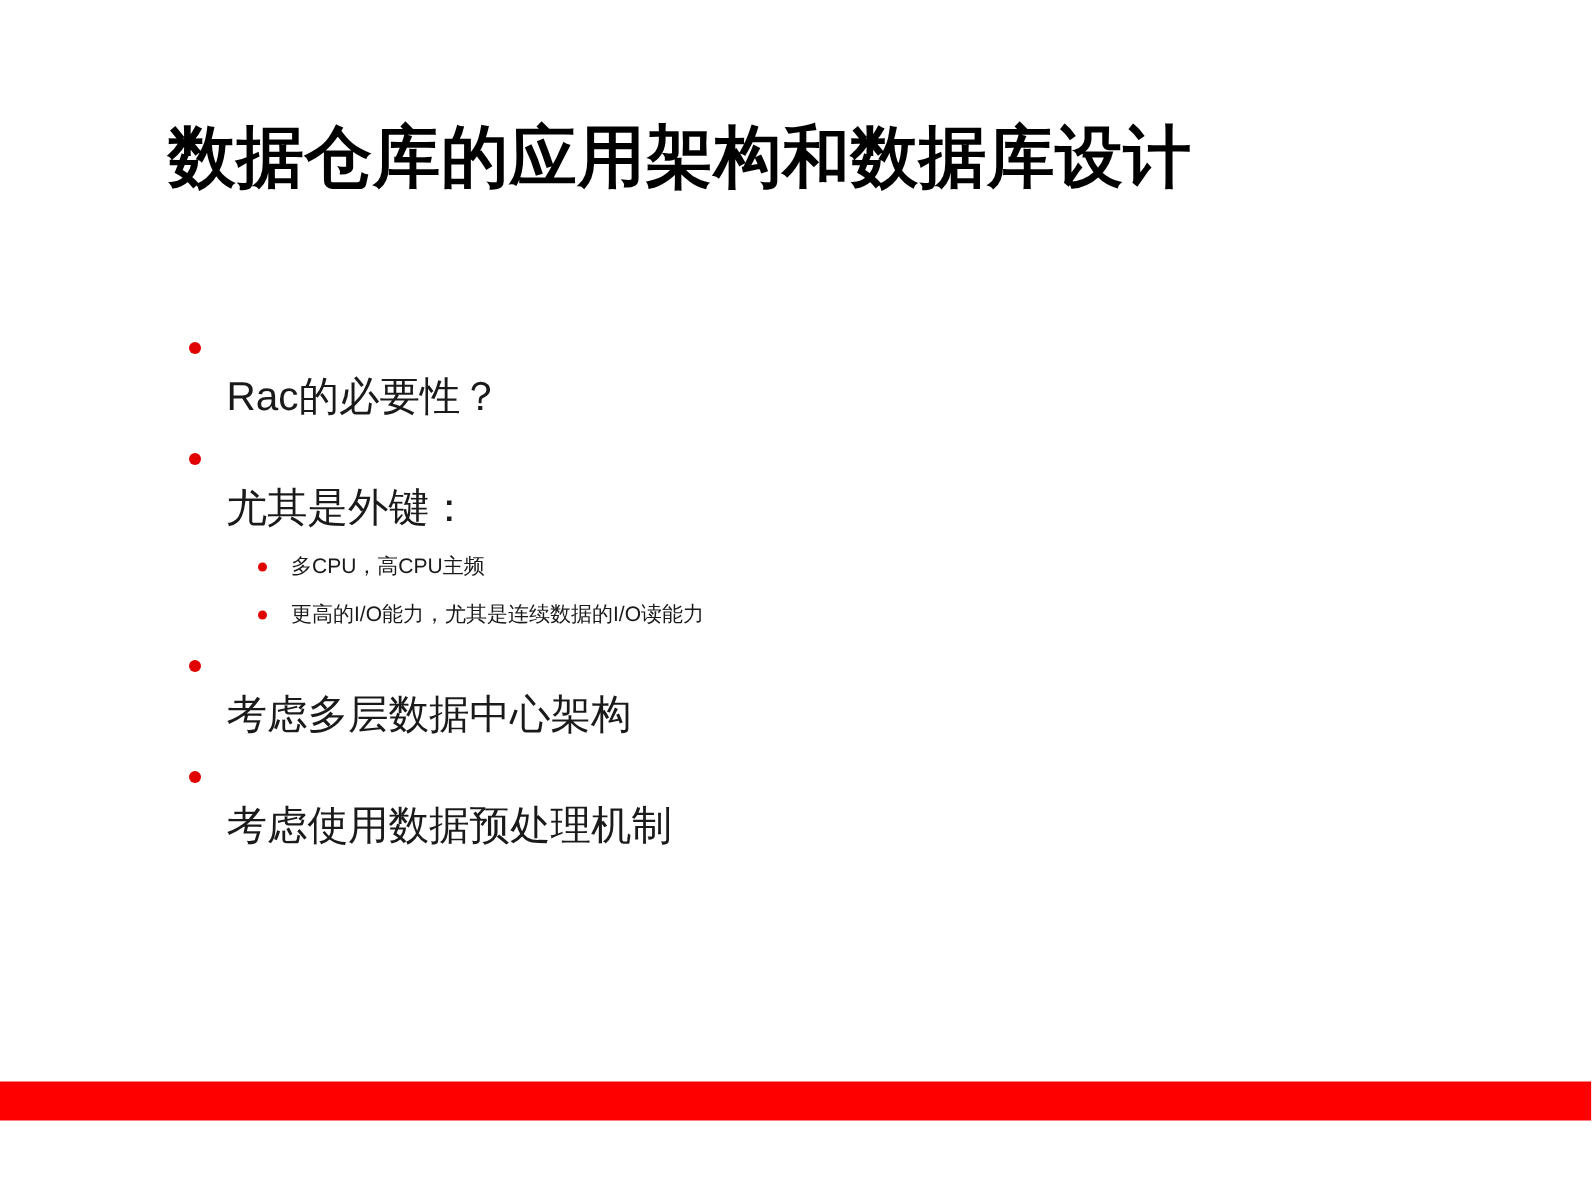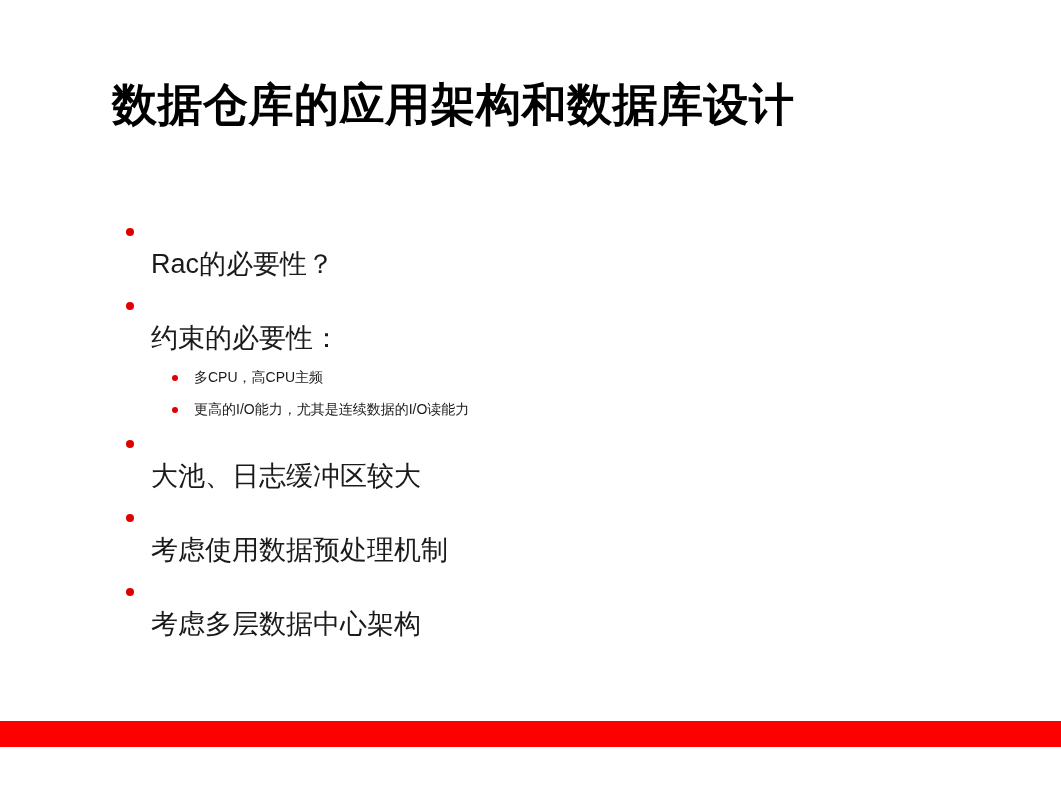--- a/index.html
+++ b/index.html
@@ -109,47 +109,43 @@
 
   <div class="body-list">
 
     <div class="bullet-row level-1">
       <span class="bullet-dot"></span>
       <span class="bullet-text">Rac的必要性？</span>
     </div>
 
     <div class="bullet-row level-1">
       <span class="bullet-dot"></span>
-      <span class="bullet-text">约束的必要性：</span>
+      <span class="bullet-text">尤其是外键：</span>
     </div>
 
     <div class="bullet-row level-2">
       <span class="bullet-dot"></span>
       <span class="bullet-text">多CPU，高CPU主频</span>
     </div>
 
     <div class="bullet-row level-2">
       <span class="bullet-dot"></span>
       <span class="bullet-text">更高的I/O能力，尤其是连续数据的I/O读能力</span>
     </div>
 
-    <div class="bullet-row level-1">
-      <span class="bullet-dot"></span>
-      <span class="bullet-text">大池、日志缓冲区较大</span>
-    </div>
 
 
 
     <div class="bullet-row level-1">
       <span class="bullet-dot"></span>
-      <span class="bullet-text">考虑使用数据预处理机制</span>
+      <span class="bullet-text">考虑多层数据中心架构</span>
     </div>
 
     <div class="bullet-row level-1">
       <span class="bullet-dot"></span>
-      <span class="bullet-text">考虑多层数据中心架构</span>
+      <span class="bullet-text">考虑使用数据预处理机制</span>
     </div>
 
   </div>
 
   <div class="footer-bar"></div>
 
 </div>
 
 </body></html>

